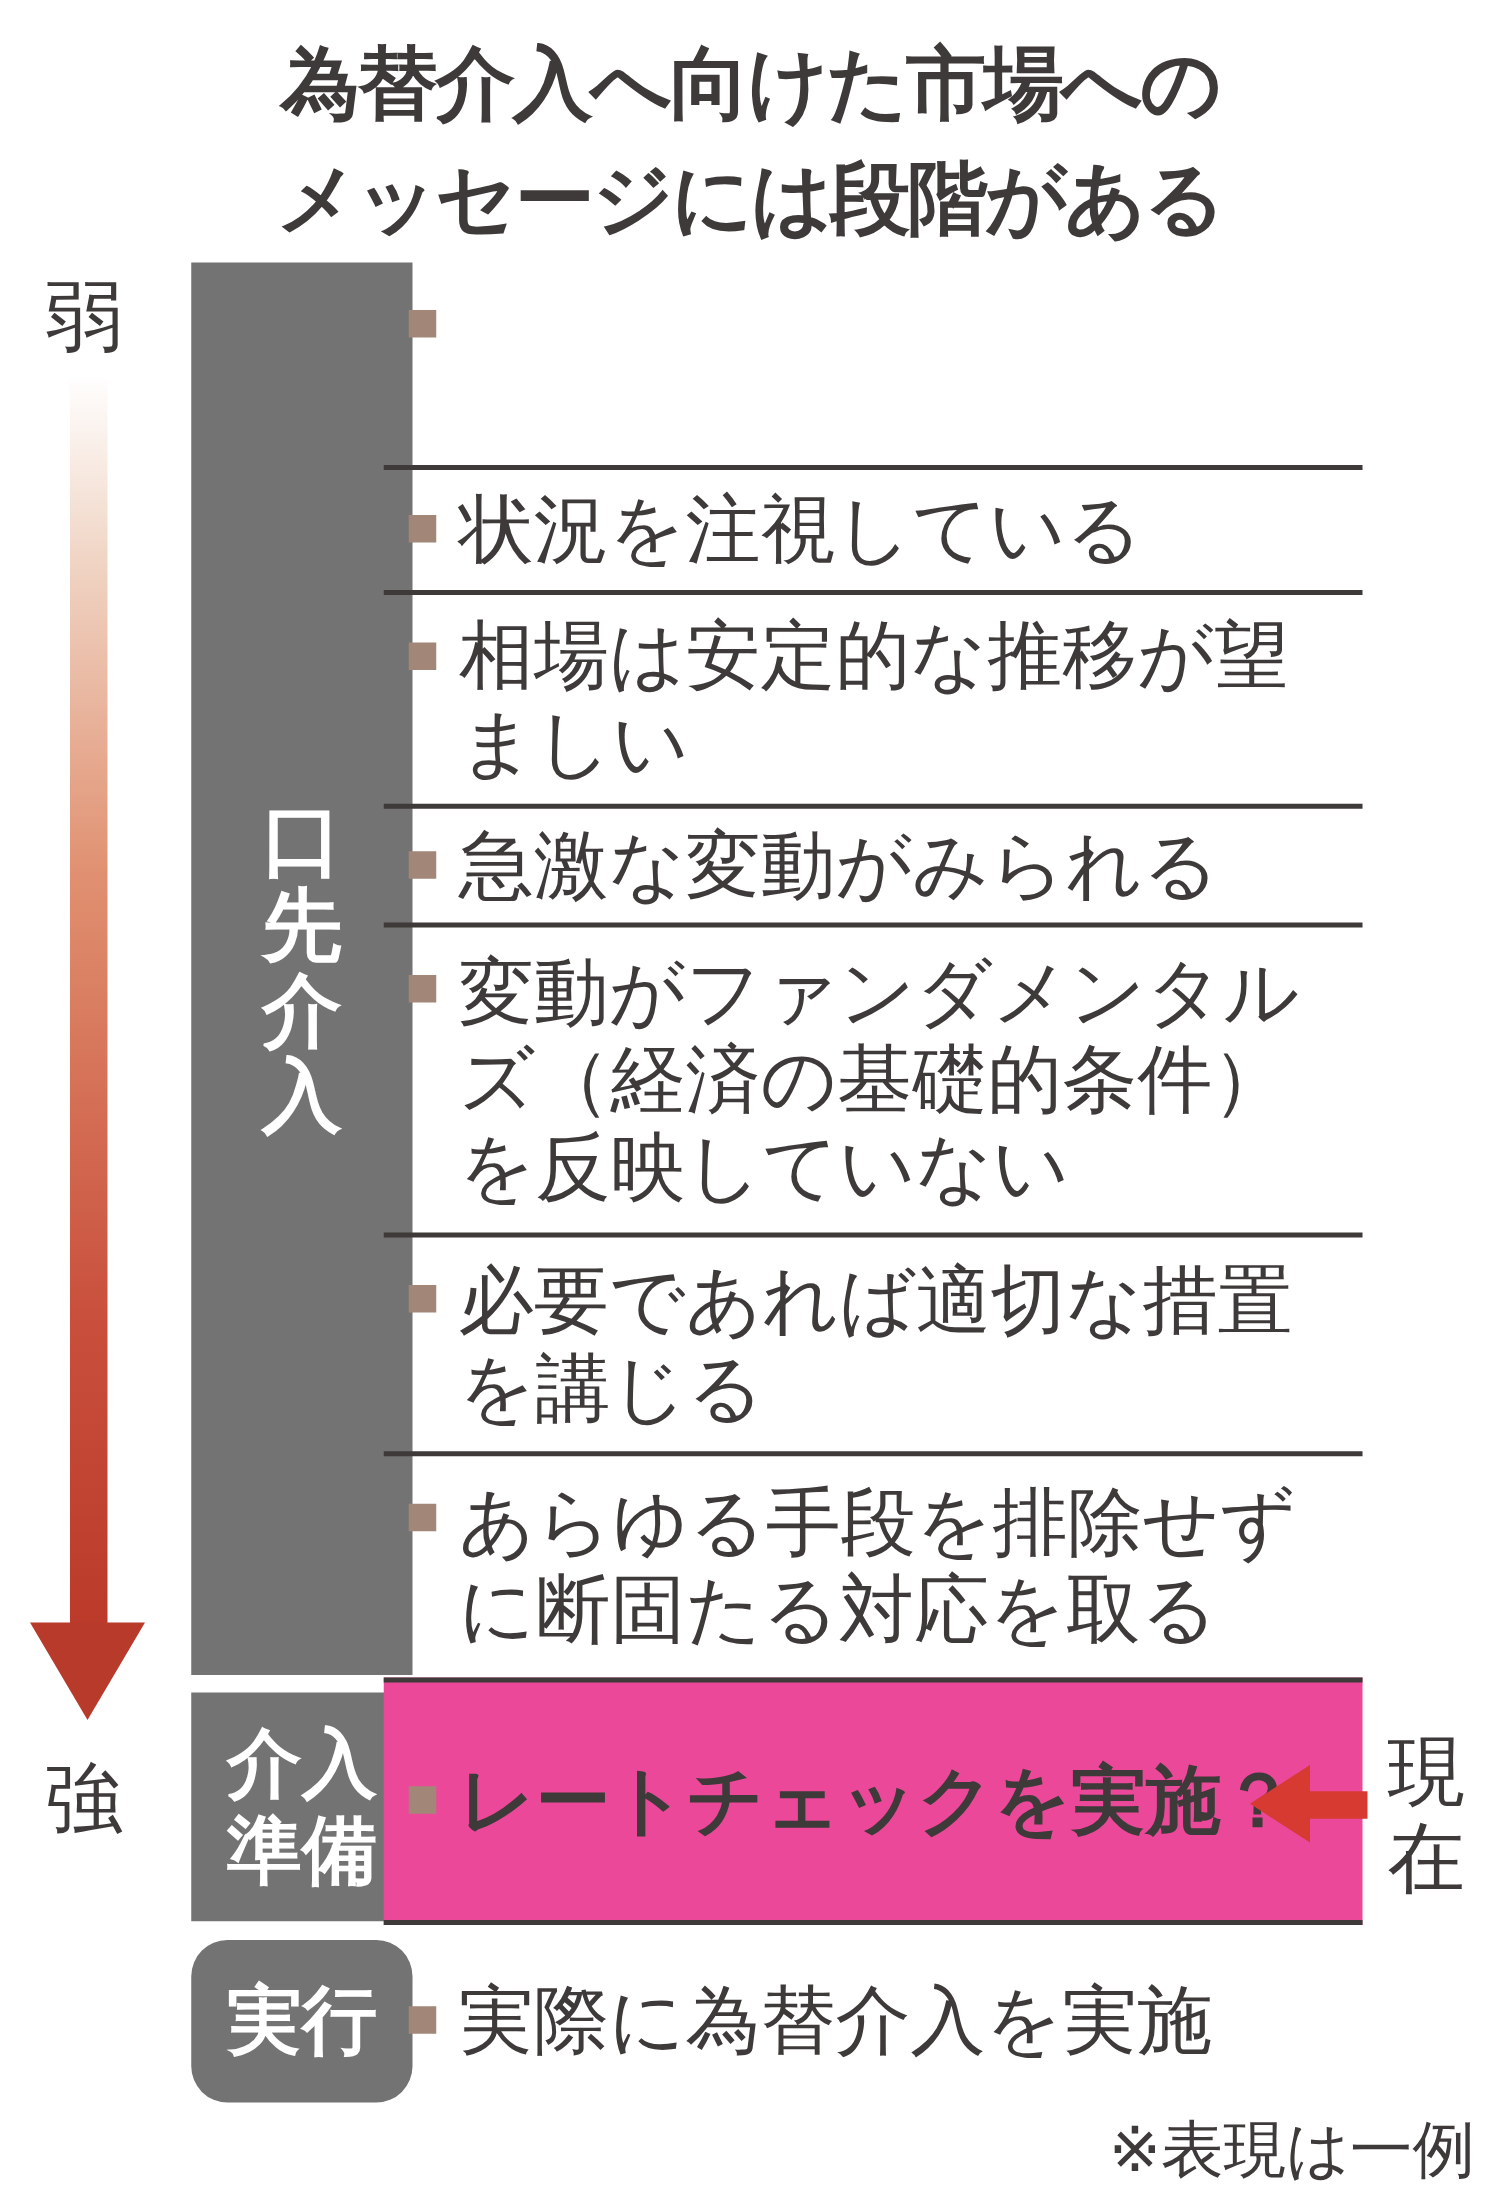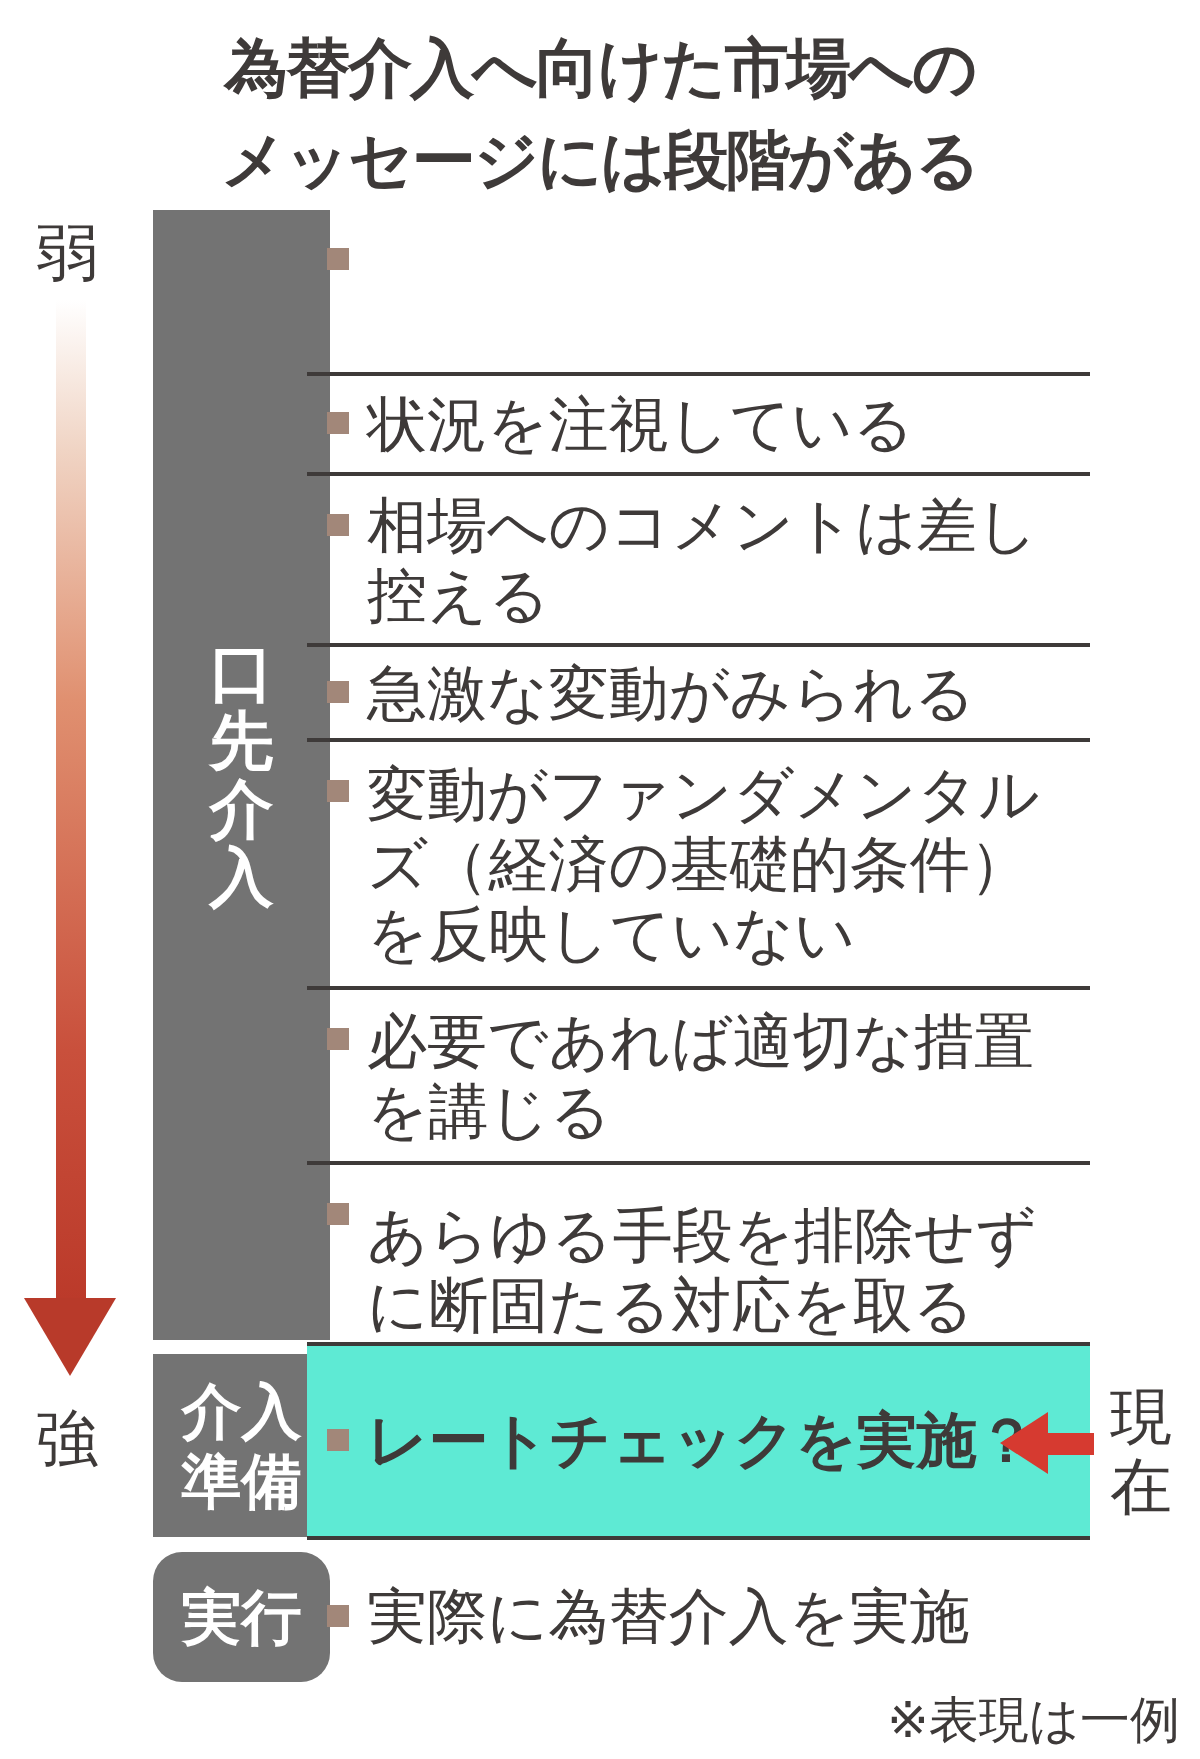--- a/index.html
+++ b/index.html
@@ -28,23 +28,23 @@
     .item .bullet { position: absolute; left: 20px; top: 50%; margin-top: -12px;
                     width: 22px; height: 22px; background: #a28779; }
     .item.first .bullet { top: 38px; margin-top: 0; }
     .item .txt { display: block; }
     .h1 { height: 166px; align-items: flex-start; padding-top: 8px; }
     .h2 { height: 100px; }
     .h3 { height: 171px; }
     .h4 { height: 95px; }
     .h5 { height: 248px; }
     .h6 { height: 175px; }
-    .h7 { height: 175px; align-items: flex-end; }
+    .h7 { height: 175px; }
     .prep-row { position: absolute; left: 307px; top: 1342px; width: 783px; height: 198px;
-                background: #5eead4; border-top: 4px solid #3e3a39; border-bottom: 4px solid #3e3a39;
+                background: #ec4899; border-top: 4px solid #3e3a39; border-bottom: 4px solid #3e3a39;
                 box-sizing: border-box; display: flex; align-items: center; padding-left: 60px;
                 font-weight: bold; font-size: 60px; }
     .prep-row .bullet { position: absolute; left: 20px; top: 50%; margin-top: -12px;
                         width: 22px; height: 22px; background: #a28779; }
     .exec-row { position: absolute; left: 307px; top: 1552px; width: 783px; height: 130px;
                 display: flex; align-items: center; padding-left: 60px; box-sizing: border-box;
                 font-size: 60px; }
     .exec-row .bullet { position: absolute; left: 20px; top: 50%; margin-top: -12px;
                         width: 22px; height: 22px; background: #a28779; }
     .now-arrow-head { position: absolute; left: 1000px; top: 1412px; width: 0; height: 0;
@@ -81,21 +81,21 @@
 <div class="items">
   <div class="item first h1">
     <span class="bullet"></span>
   </div>
   <div class="item h2">
     <span class="bullet"></span>
     <span class="txt">状況を注視している</span>
   </div>
   <div class="item h3">
     <span class="bullet" style="top:38px;margin-top:0"></span>
-    <span class="txt">相場へのコメントは差し控える</span>
+    <span class="txt">相場は安定的な推移が望ましい</span>
   </div>
   <div class="item h4">
     <span class="bullet"></span>
     <span class="txt">急激な変動がみられる</span>
   </div>
   <div class="item h5">
     <span class="bullet" style="top:38px;margin-top:0"></span>
     <span class="txt">変動がファンダメンタルズ（経済の基礎的条件）を反映していない</span>
   </div>
   <div class="item h6">

